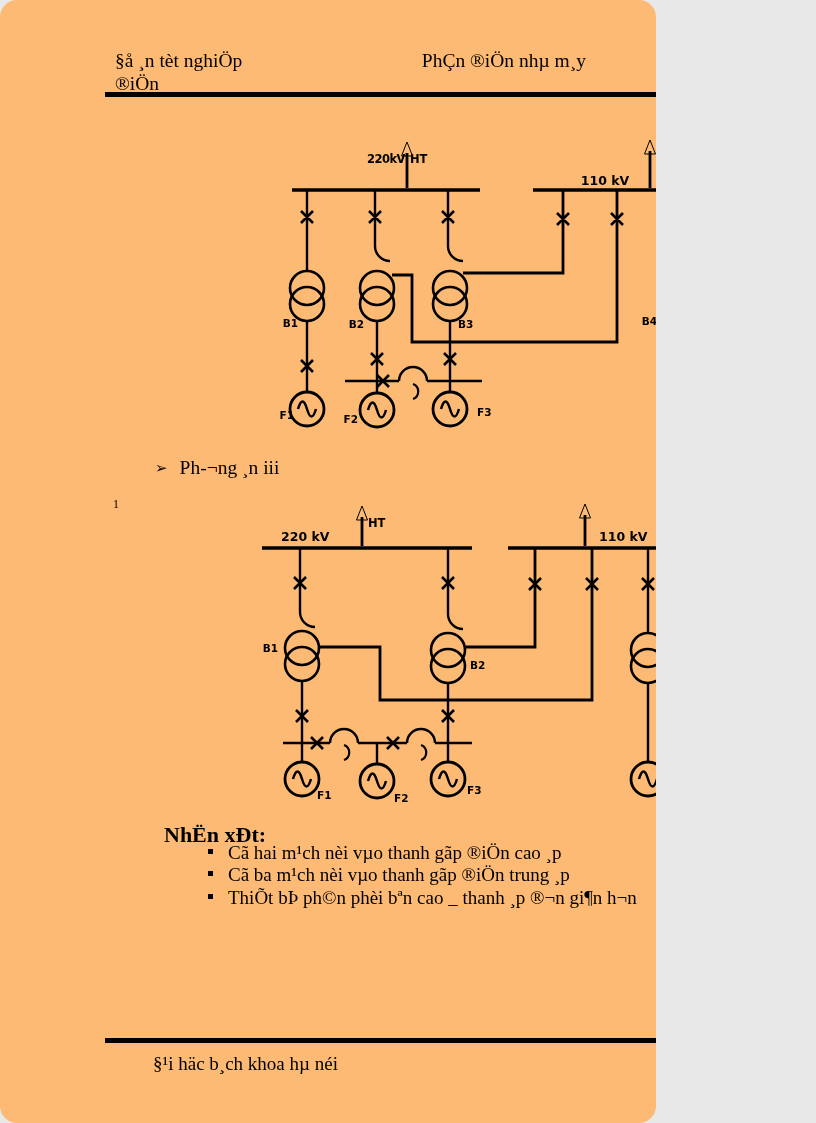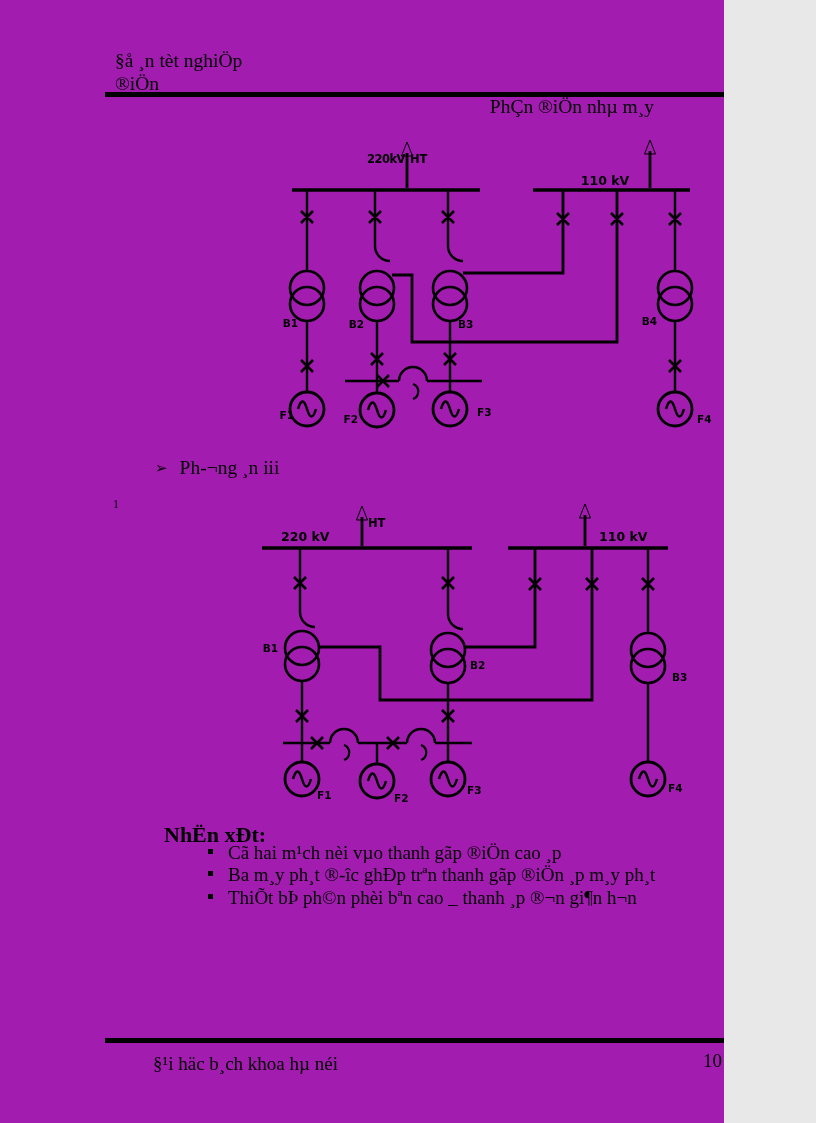--- a/index.html
+++ b/index.html
@@ -1,17 +1,17 @@
 <!DOCTYPE html>
 <html><head>
 <meta charset="utf-8">
 <style>
   html,body{margin:0;padding:0;background:#e8e8e8;}
-  .page{position:relative;width:724px;height:1123px;background:#a21caf;
-        font-family:"Liberation Serif", serif;color:#000;overflow:hidden;}
+  .page{position:relative;width:656px;height:1123px;background:#fdba74;
+        font-family:"Liberation Serif", serif;color:#000;overflow:hidden;border-radius:17px;}
   .abs{position:absolute;}
   .hdr{font-size:19.5px;line-height:22.5px;}
   .rule{background:#000;height:4.5px;}
   .section-line{font-size:19.5px;}
   .section-line .arrow{font-size:15px;display:inline-block;margin-right:12px;transform:translateY(-1px);}
   .margin-note{font-size:12px;}
   .notes-heading{font-size:22px;font-weight:bold;}
   ul.notes-list{list-style:none;margin:0;padding:0;width:552px;font-size:19px;line-height:22.3px;}
   ul.notes-list li{position:relative;padding-left:21px;}
   ul.notes-list .sq{position:absolute;left:1px;top:7px;width:5px;height:5px;background:#000;}
@@ -26,21 +26,21 @@
 </style>
 </head>
 <body>
 
 <div class="page">
 
   <div class="abs hdr" style="left:115px;top:50px;">
     <div>§å ¸n tèt nghiÖp</div>
     <div>®iÖn</div>
   </div>
-  <div class="abs hdr" style="right:70px;top:50px;margin-top:46px;">PhÇn ®iÖn nhµ m¸y</div>
+  <div class="abs hdr" style="right:70px;top:50px;">PhÇn ®iÖn nhµ m¸y</div>
   <div class="abs rule" style="left:105px;top:92px;width:641px;"></div>
 
   <svg class="abs" style="left:0;top:0;" width="816" height="1123" viewBox="0 0 816 1123">
 
     <g>
       <path d="M292,190H480 M533,190H690" stroke-width="3.5"></path>
 
       <path d="M407,188V153 M650,188V151" stroke-width="2.8"></path>
       <path d="M407,142l-5.5,14h11z M650,140l-5.5,14h11z" fill="#000" stroke="none"></path>
 
@@ -146,22 +146,22 @@
   </svg>
 
   <div class="abs section-line" style="left:155px;top:457px;">
     <span class="arrow">➢</span><span>Ph-¬ng ¸n iii</span>
   </div>
   <div class="abs margin-note" style="left:113px;top:497px;">1</div>
 
   <div class="abs notes-heading" style="left:164px;top:822px;">NhËn xÐt:</div>
   <ul class="abs notes-list" style="left:207px;top:842px;">
     <li><span class="sq"></span><span>Cã hai m¹ch nèi vµo thanh gãp ®iÖn cao ¸p</span></li>
+    <li><span class="sq"></span><span>Cã ba m¹ch nèi vµo thanh gãp ®iÖn trung ¸p</span></li>
     <li><span class="sq"></span></li>
-    <li><span class="sq"></span><span>Ba m¸y ph¸t ®-îc ghÐp trªn thanh gãp ®iÖn ¸p m¸y ph¸t</span></li>
     <li><span class="sq"></span></li>
     <li><span class="sq"></span><span>ThiÕt bÞ ph©n phèi bªn cao _ thanh ¸p ®¬n gi¶n h¬n</span></li>
   </ul>
 
   <div class="abs rule" style="left:105px;top:1038px;width:643px;"></div>
   <div class="abs footer-text" style="left:117px;top:1053px;">§¹i häc b¸ch khoa hµ néi</div>
   <div class="abs page-num" style="left:703px;top:1050px;">10</div>
 
 </div>
 

